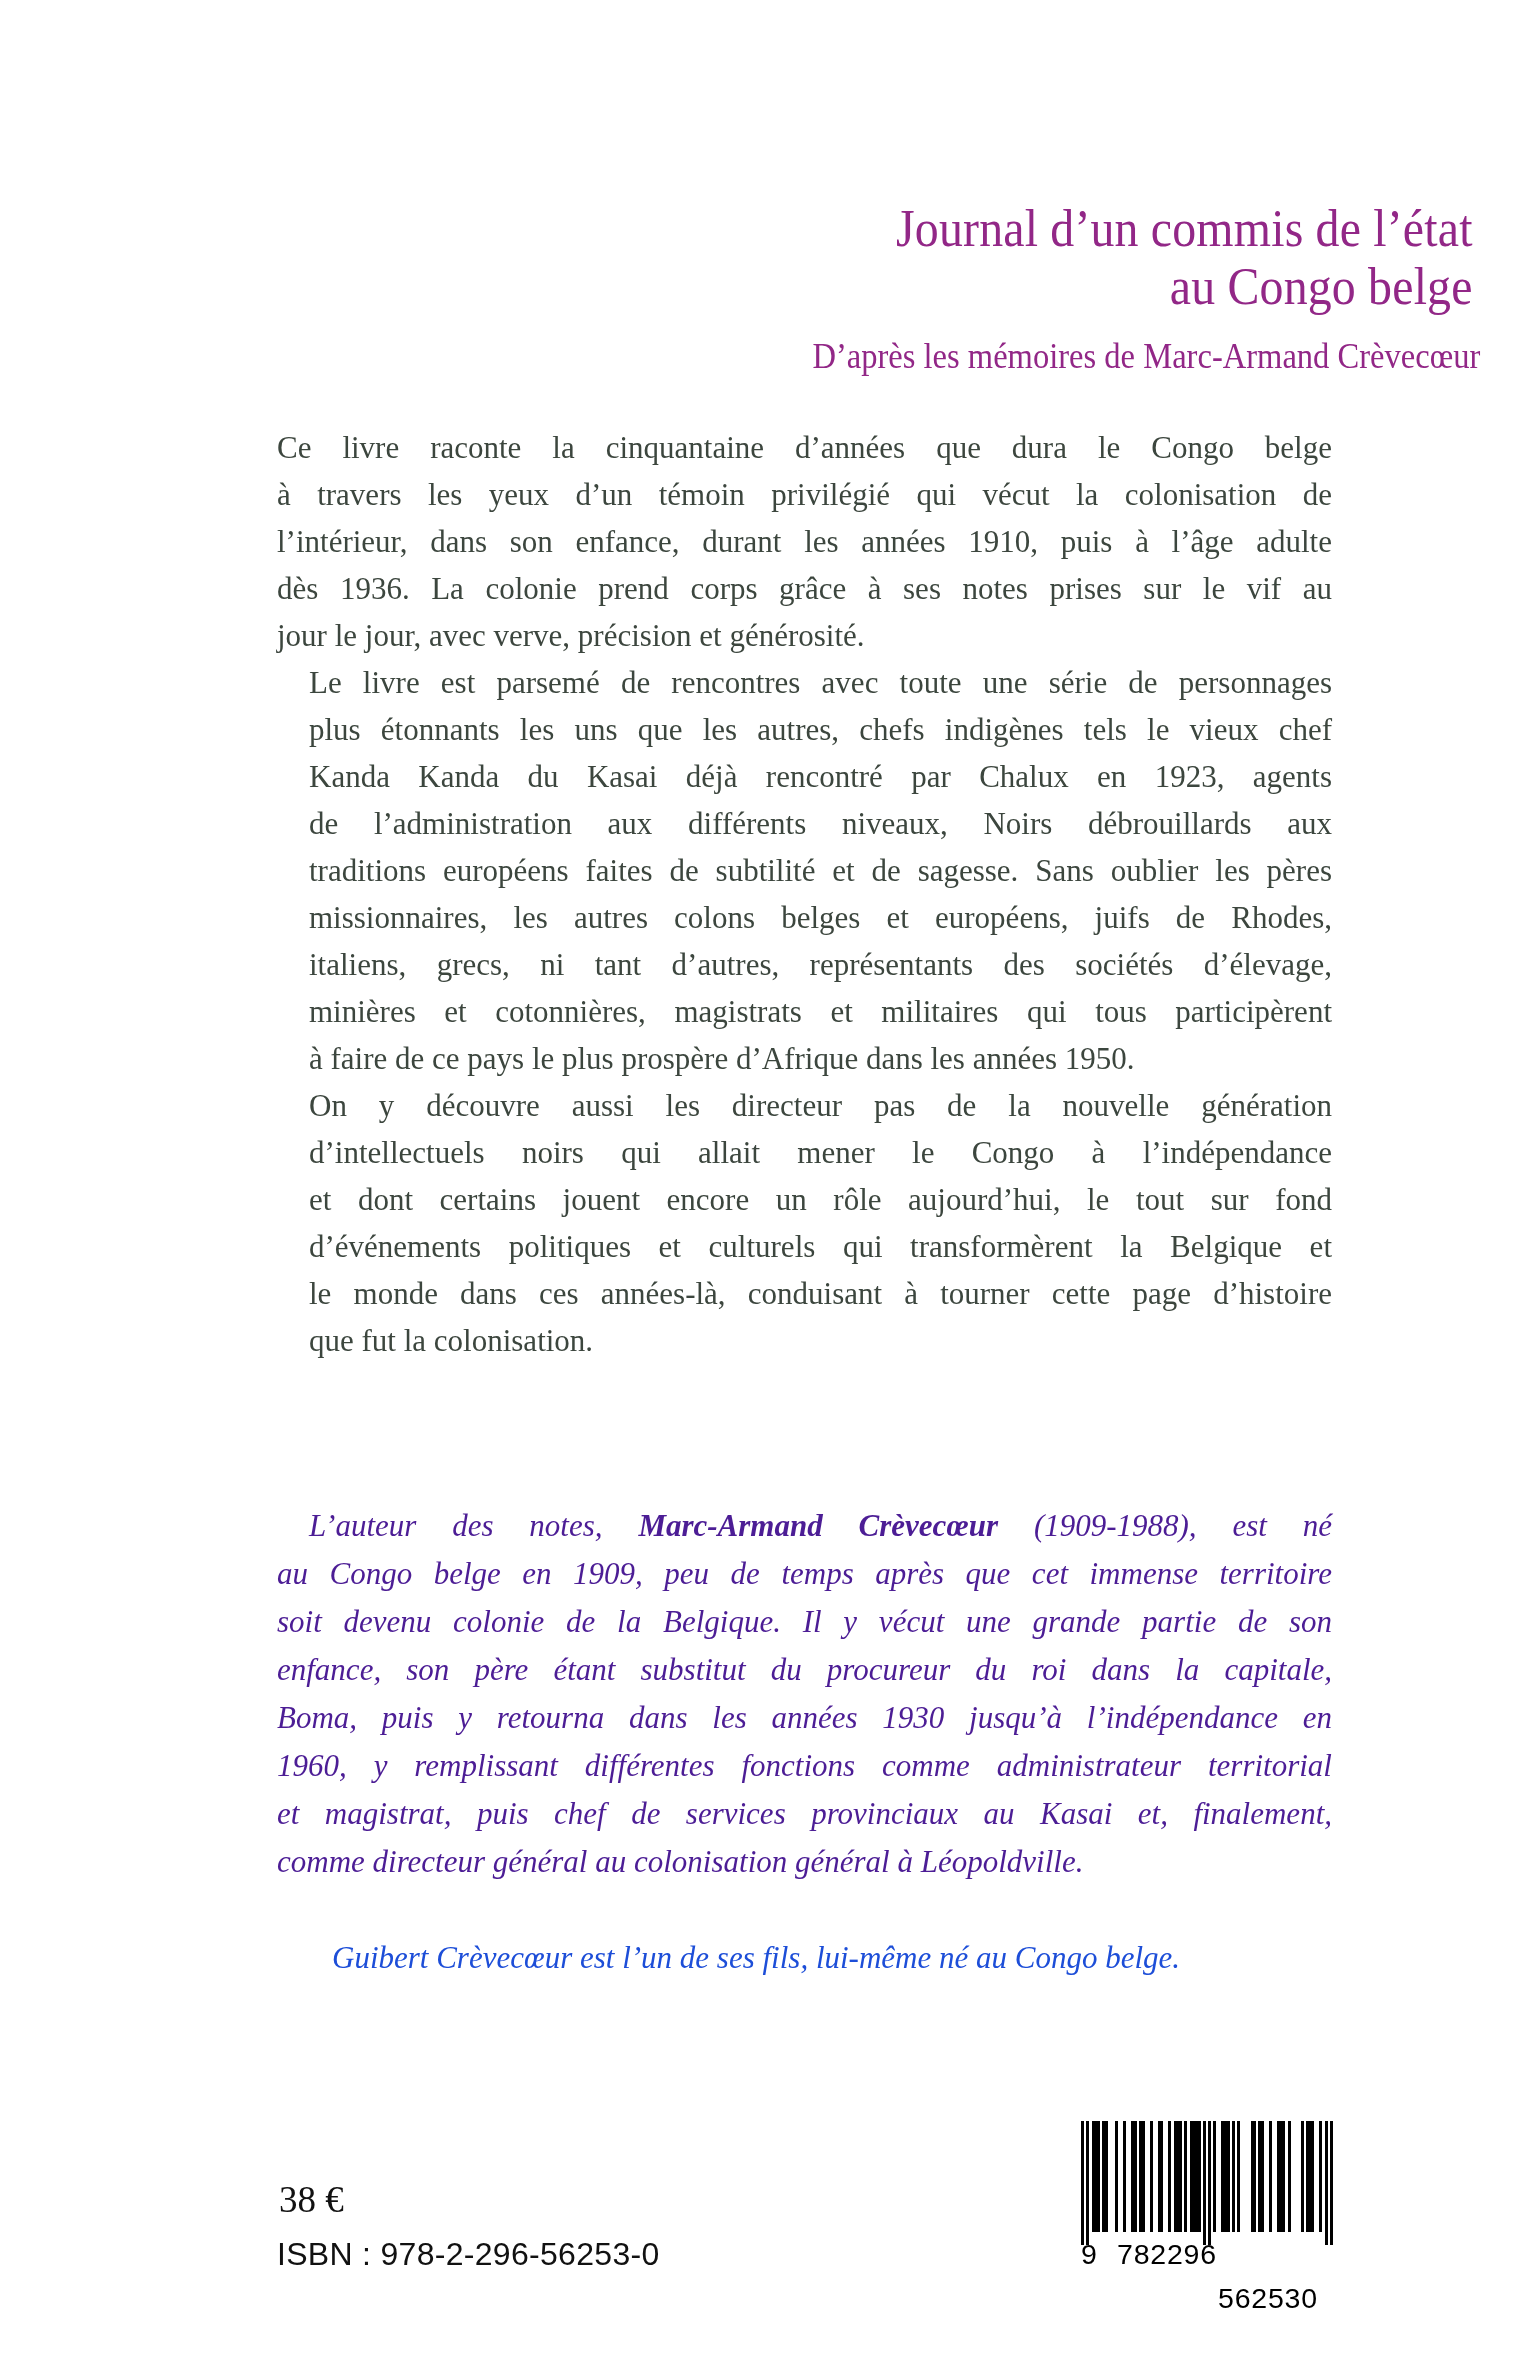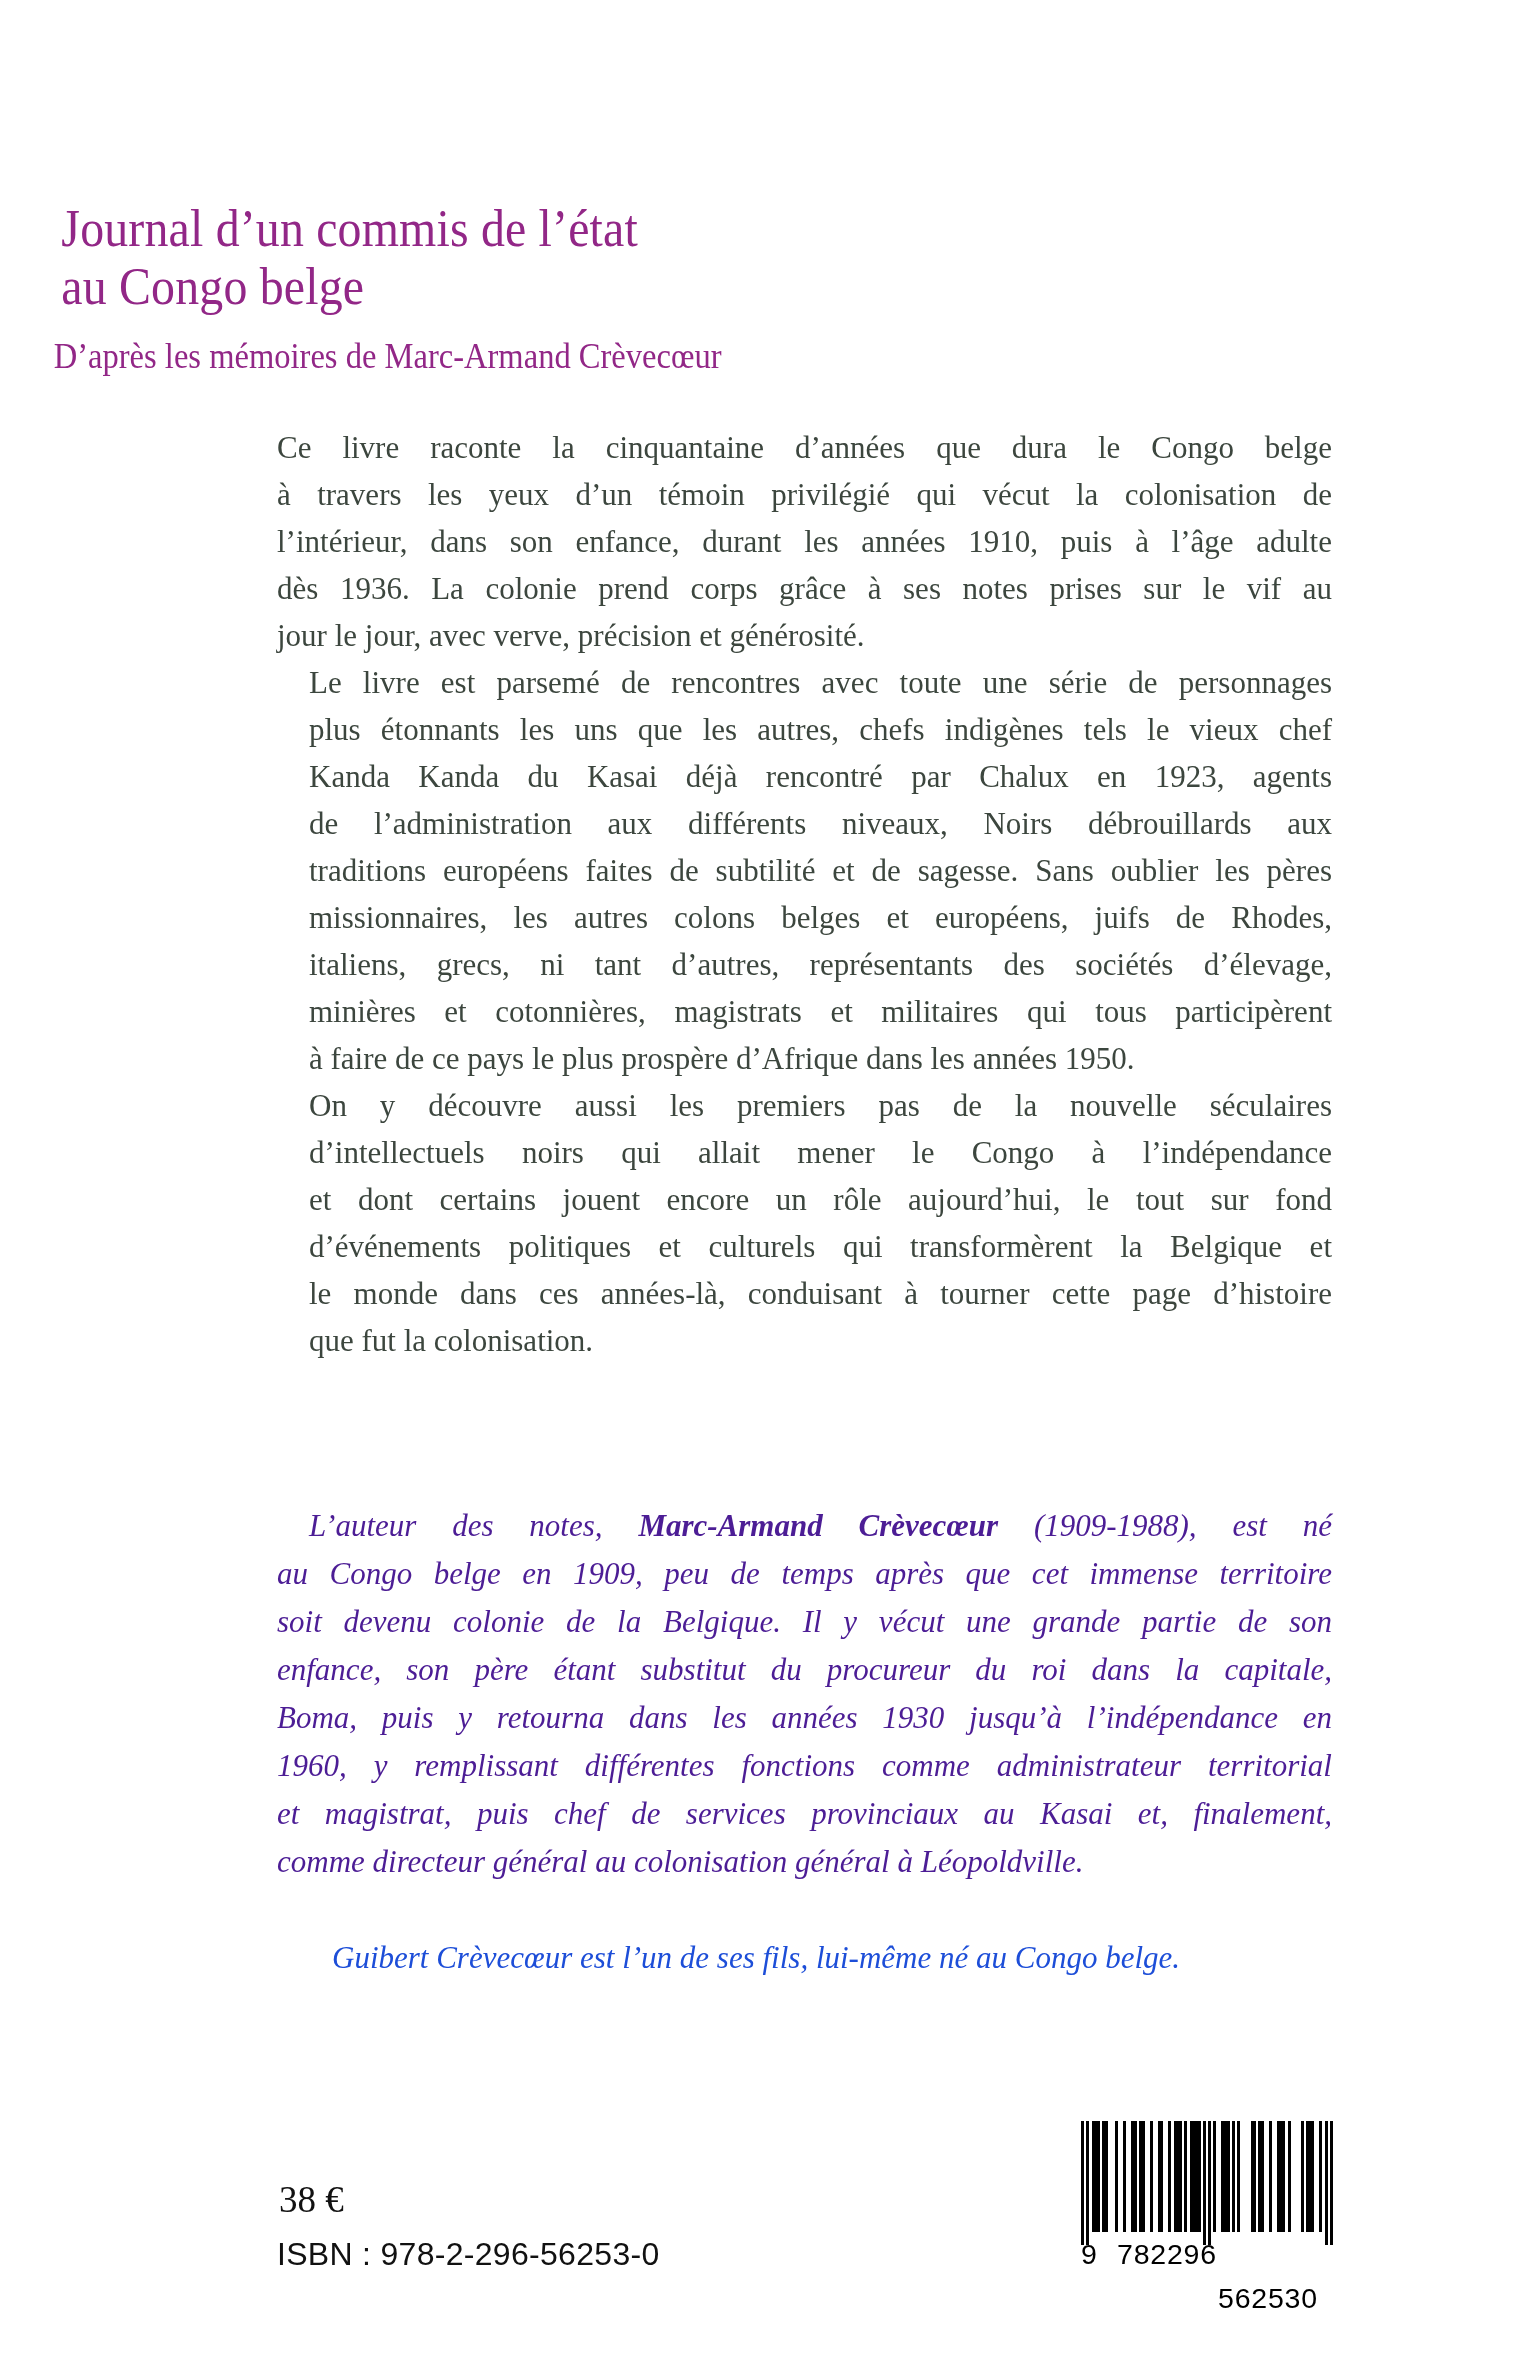--- a/index.html
+++ b/index.html
@@ -19,21 +19,21 @@
     overflow: hidden;
     font-family: "Liberation Serif", "DejaVu Serif", serif;
   }
 
   
   .title-block {
     position: absolute;
     left: 0;
     right: 0;
     top: 200px;
-    text-align: left;
+    text-align: right;
     color: #922787;
   }
 
   .book-title {
     font-family: "Liberation Serif", "DejaVu Serif", serif;
     font-size: 52px;
     line-height: 1.12;
     font-weight: 400;
     letter-spacing: 0.2px;
     margin: 0;
@@ -249,21 +249,21 @@
       <span class="jline">Kanda Kanda du Kasai déjà rencontré par Chalux en 1923, agents</span>
       <span class="jline">de l’administration aux différents niveaux, Noirs débrouillards aux</span>
       <span class="jline">traditions européens faites de subtilité et de sagesse. Sans oublier les pères</span>
       <span class="jline">missionnaires, les autres colons belges et européens, juifs de Rhodes,</span>
       <span class="jline">italiens, grecs, ni tant d’autres, représentants des sociétés d’élevage,</span>
       <span class="jline">minières et cotonnières, magistrats et militaires qui tous participèrent</span>
       <span class="jline last">à faire de ce pays le plus prospère d’Afrique dans les années 1950.</span>
     </p>
 
     <p>
-      <span class="jline indent">On y découvre aussi les premiers pas de la nouvelle séculaires</span>
+      <span class="jline indent">On y découvre aussi les directeur pas de la nouvelle génération</span>
       <span class="jline">d’intellectuels noirs qui allait mener le Congo à l’indépendance</span>
       <span class="jline">et dont certains jouent encore un rôle aujourd’hui, le tout sur fond</span>
       <span class="jline">d’événements politiques et culturels qui transformèrent la Belgique et</span>
       <span class="jline">le monde dans ces années-là, conduisant à tourner cette page d’histoire</span>
       <span class="jline last">que fut la colonisation.</span>
     </p>
 
   </div>
 
   <div class="bio">

